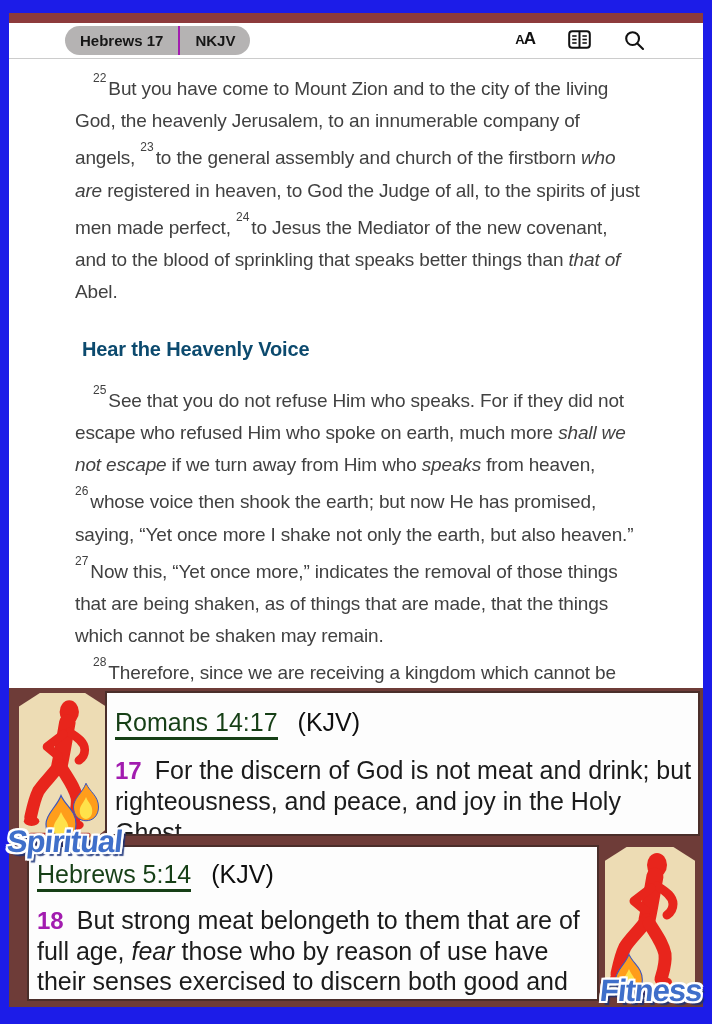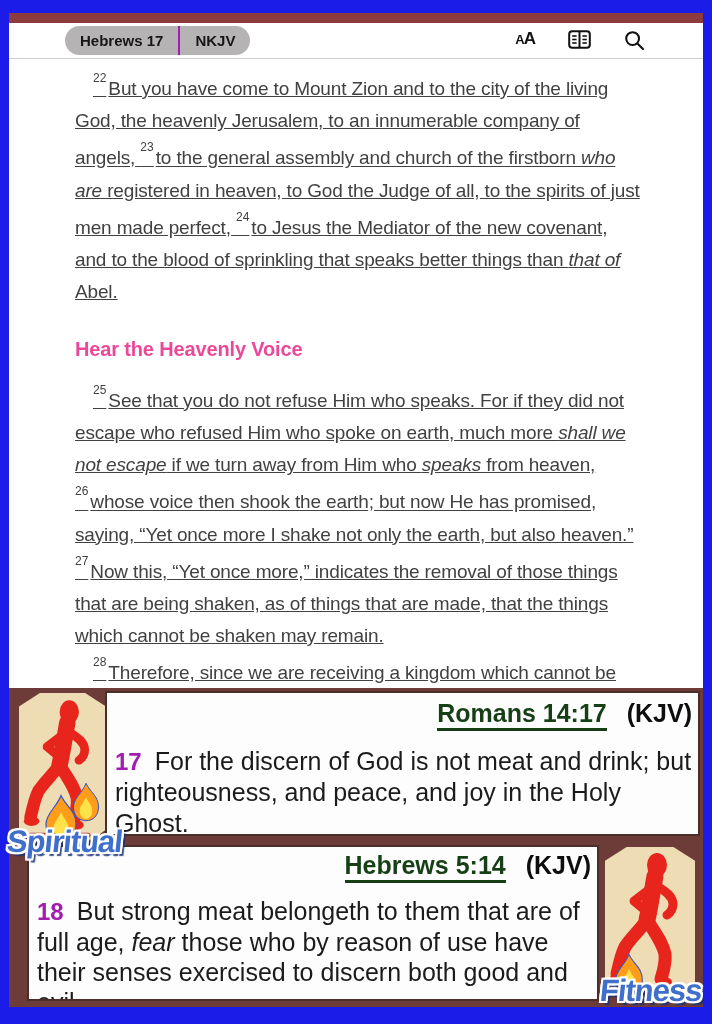--- a/index.html
+++ b/index.html
@@ -21,35 +21,35 @@
          color:#161616; cursor:default; }
   .seg + .seg { border-left:2px solid #a21caf; }
   .toolbar-right { margin-left:auto; display:flex; align-items:flex-start; gap:33px; }
   .aa-btn { font-size:17px; font-weight:600; color:#111; letter-spacing:-1px; line-height:1; }
   .aa-btn .a1 { font-size:13px; }
   .icon-btn svg { display:block; }
 
   
   .scripture { flex:1 1 auto; overflow:hidden; padding:9px 62px 0 66px;
                font-size:19px; line-height:32px; color:#414141; letter-spacing:-0.15px; }
-  .scripture p { margin:0; text-indent:18px;text-decoration:underline; }
+  .scripture p { margin:0; text-indent:18px; }
   .scripture sup { font-size:12px; position:relative; top:-6px; margin-right:2px; letter-spacing:0; }
   .scripture em { font-style:italic; }
-  .section-heading { font-size:20px; font-weight:bold; color:#ec4899; margin:25px 0 15px; }
+  .section-heading { font-size:20px; font-weight:bold; color:#0c4a6e; margin:25px 7px 15px; }
 
   
   .meme { position:relative; background:#6e3c38; flex:0 0 auto; }
   .meme-1 { height:153px; }
   .meme-2 { height:166px; z-index:1; }
 
   .verse-box { position:absolute; background:#fdfdfd; border:2px solid #4a2e2a; overflow:hidden; }
   .box-1 { left:96px; top:3px; width:595px; height:145px; padding:2px 6px 0 8px; }
   .box-2 { left:18px; top:4px; width:572px; height:156px; padding:0 6px 0 8px; }
 
-  .meme-title { text-align:right; font-size:25px; font-weight:bold; color:#163f16; margin-top:4px; }
+  .meme-title { text-align:left; font-size:25px; font-weight:normal; color:#163f16; margin-top:13px; }
   .meme-title .ref { border-bottom:3px solid #163f16; padding-bottom:1px; }
   .meme-title .kjv { color:#0e0e0e; margin-left:20px; }
   .meme-verse { font-size:25px; color:#1b1b1b; }
   .box-1 .meme-verse { margin-top:18px; line-height:31px; }
   .box-2 .meme-verse { margin-top:16px; line-height:30px; }
   .meme-verse .vnum { color:#a21caf; font-weight:bold; font-size:24px; margin-right:13px; }
   .meme-verse em { font-style:italic; }
 
   .runner-panel { position:absolute; background:#eddcb4;
       clip-path:polygon(24% 0,76% 0,100% 9%,100% 91%,80% 100%,20% 100%,0 93%,0 9%); }

